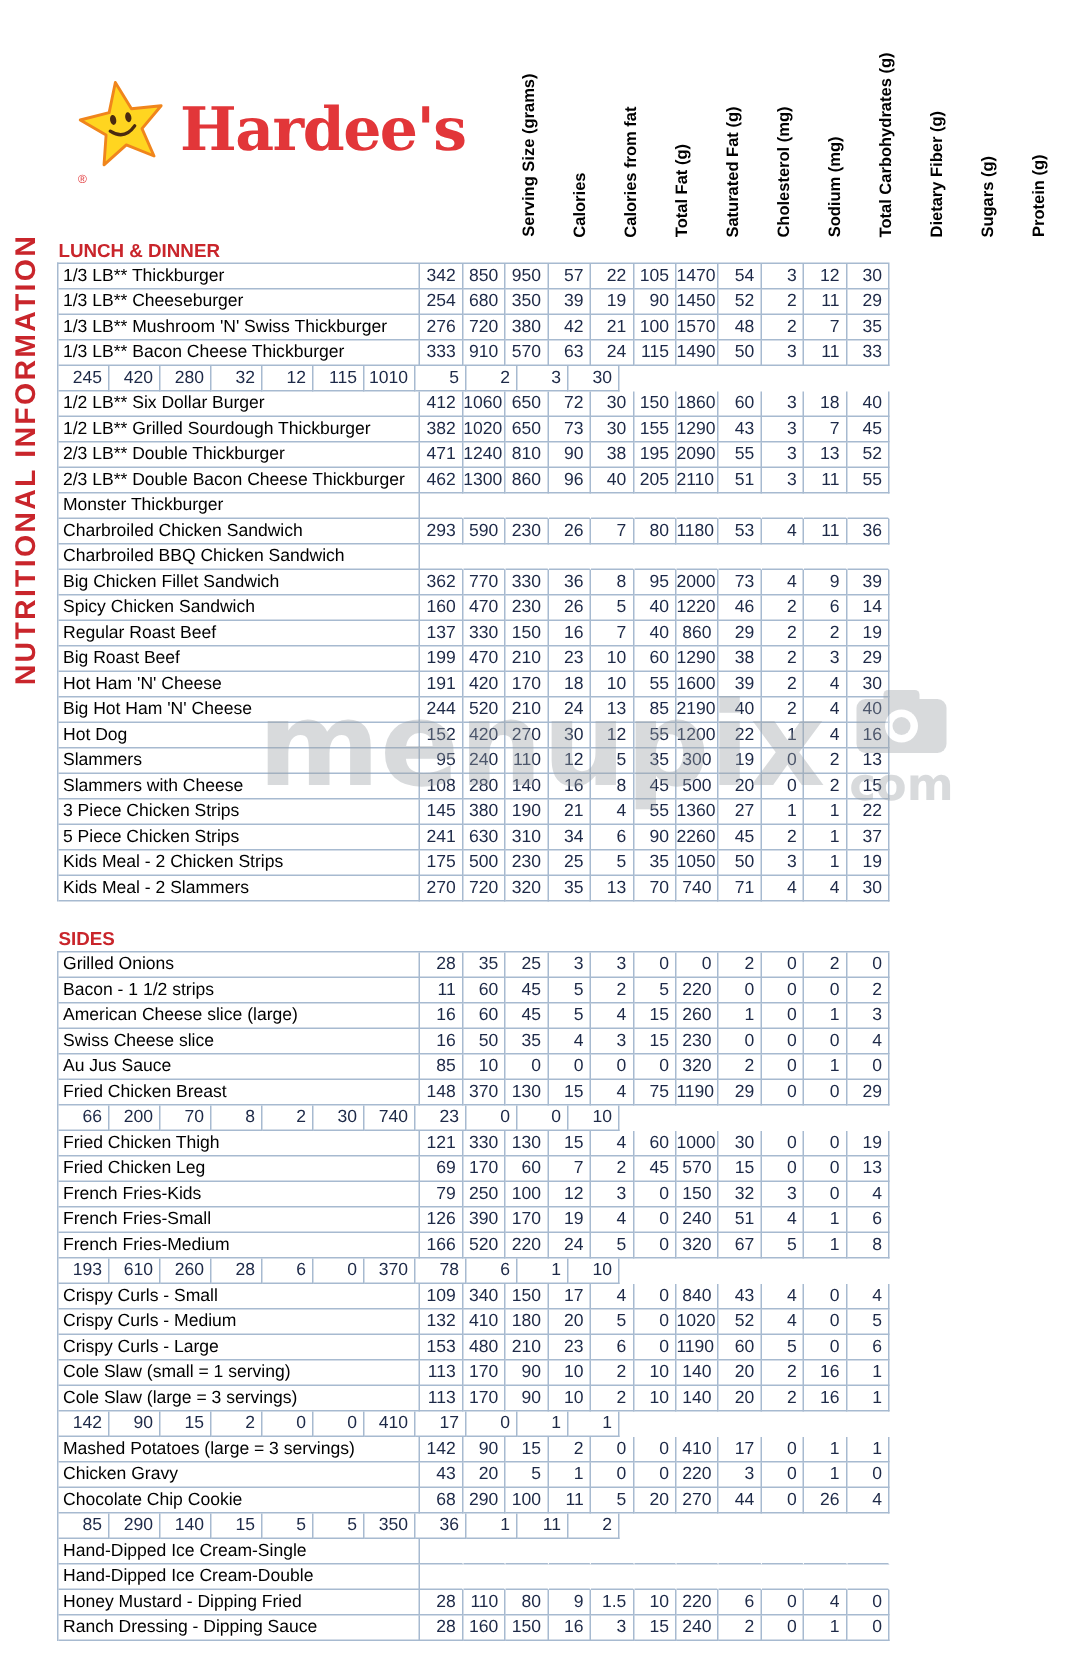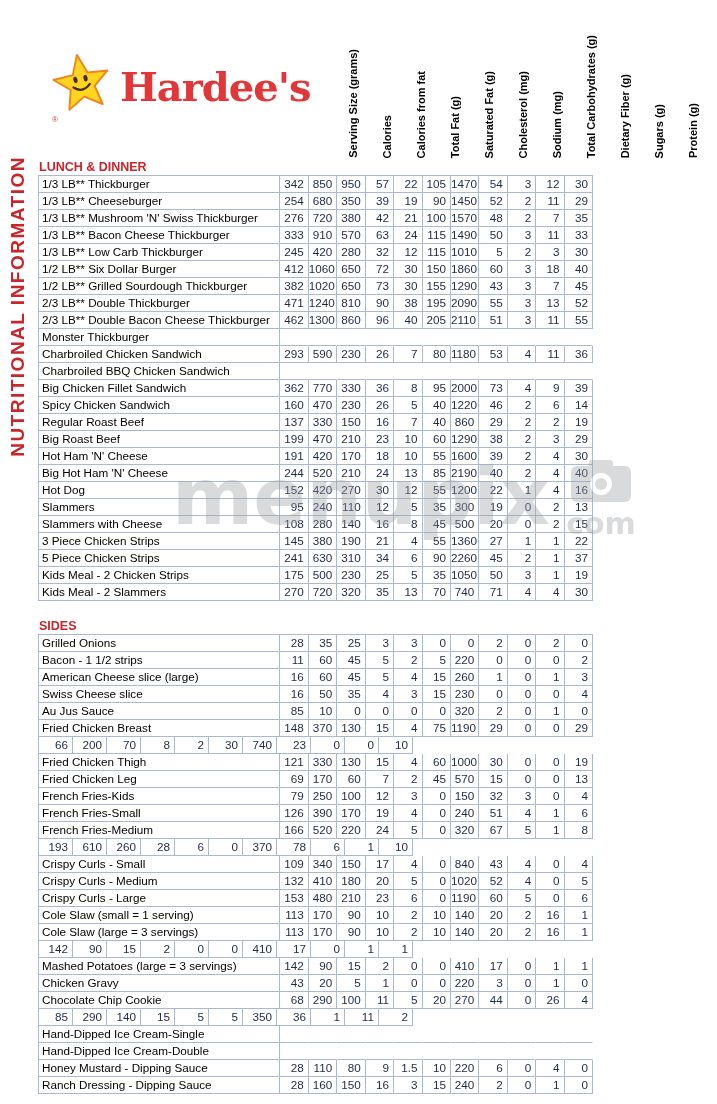--- a/index.html
+++ b/index.html
@@ -206,21 +206,20 @@
             <div class="cell num-cell">63</div>
             <div class="cell num-cell">24</div>
             <div class="cell num-cell">115</div>
             <div class="cell num-cell">1490</div>
             <div class="cell num-cell">50</div>
             <div class="cell num-cell">3</div>
             <div class="cell num-cell">11</div>
             <div class="cell num-cell">33</div>
           </div>
           <div class="row">
-            <div class="cell name-cell">1/3 LB** Low Carb Thickburger</div>
             <div class="cell num-cell">245</div>
             <div class="cell num-cell">420</div>
             <div class="cell num-cell">280</div>
             <div class="cell num-cell">32</div>
             <div class="cell num-cell">12</div>
             <div class="cell num-cell">115</div>
             <div class="cell num-cell">1010</div>
             <div class="cell num-cell">5</div>
             <div class="cell num-cell">2</div>
             <div class="cell num-cell">3</div>
@@ -849,21 +848,21 @@
             <div class="cell num-cell blank"></div>
             <div class="cell num-cell blank"></div>
             <div class="cell num-cell blank"></div>
             <div class="cell num-cell blank"></div>
             <div class="cell num-cell blank"></div>
             <div class="cell num-cell blank"></div>
             <div class="cell num-cell blank"></div>
             <div class="cell num-cell blank"></div>
           </div>
           <div class="row">
-            <div class="cell name-cell">Honey Mustard - Dipping Sauce</div>
+            <div class="cell name-cell">Honey Mustard - Dipping Fried</div>
             <div class="cell num-cell">28</div>
             <div class="cell num-cell">110</div>
             <div class="cell num-cell">80</div>
             <div class="cell num-cell">9</div>
             <div class="cell num-cell">1.5</div>
             <div class="cell num-cell">10</div>
             <div class="cell num-cell">220</div>
             <div class="cell num-cell">6</div>
             <div class="cell num-cell">0</div>
             <div class="cell num-cell">4</div>

